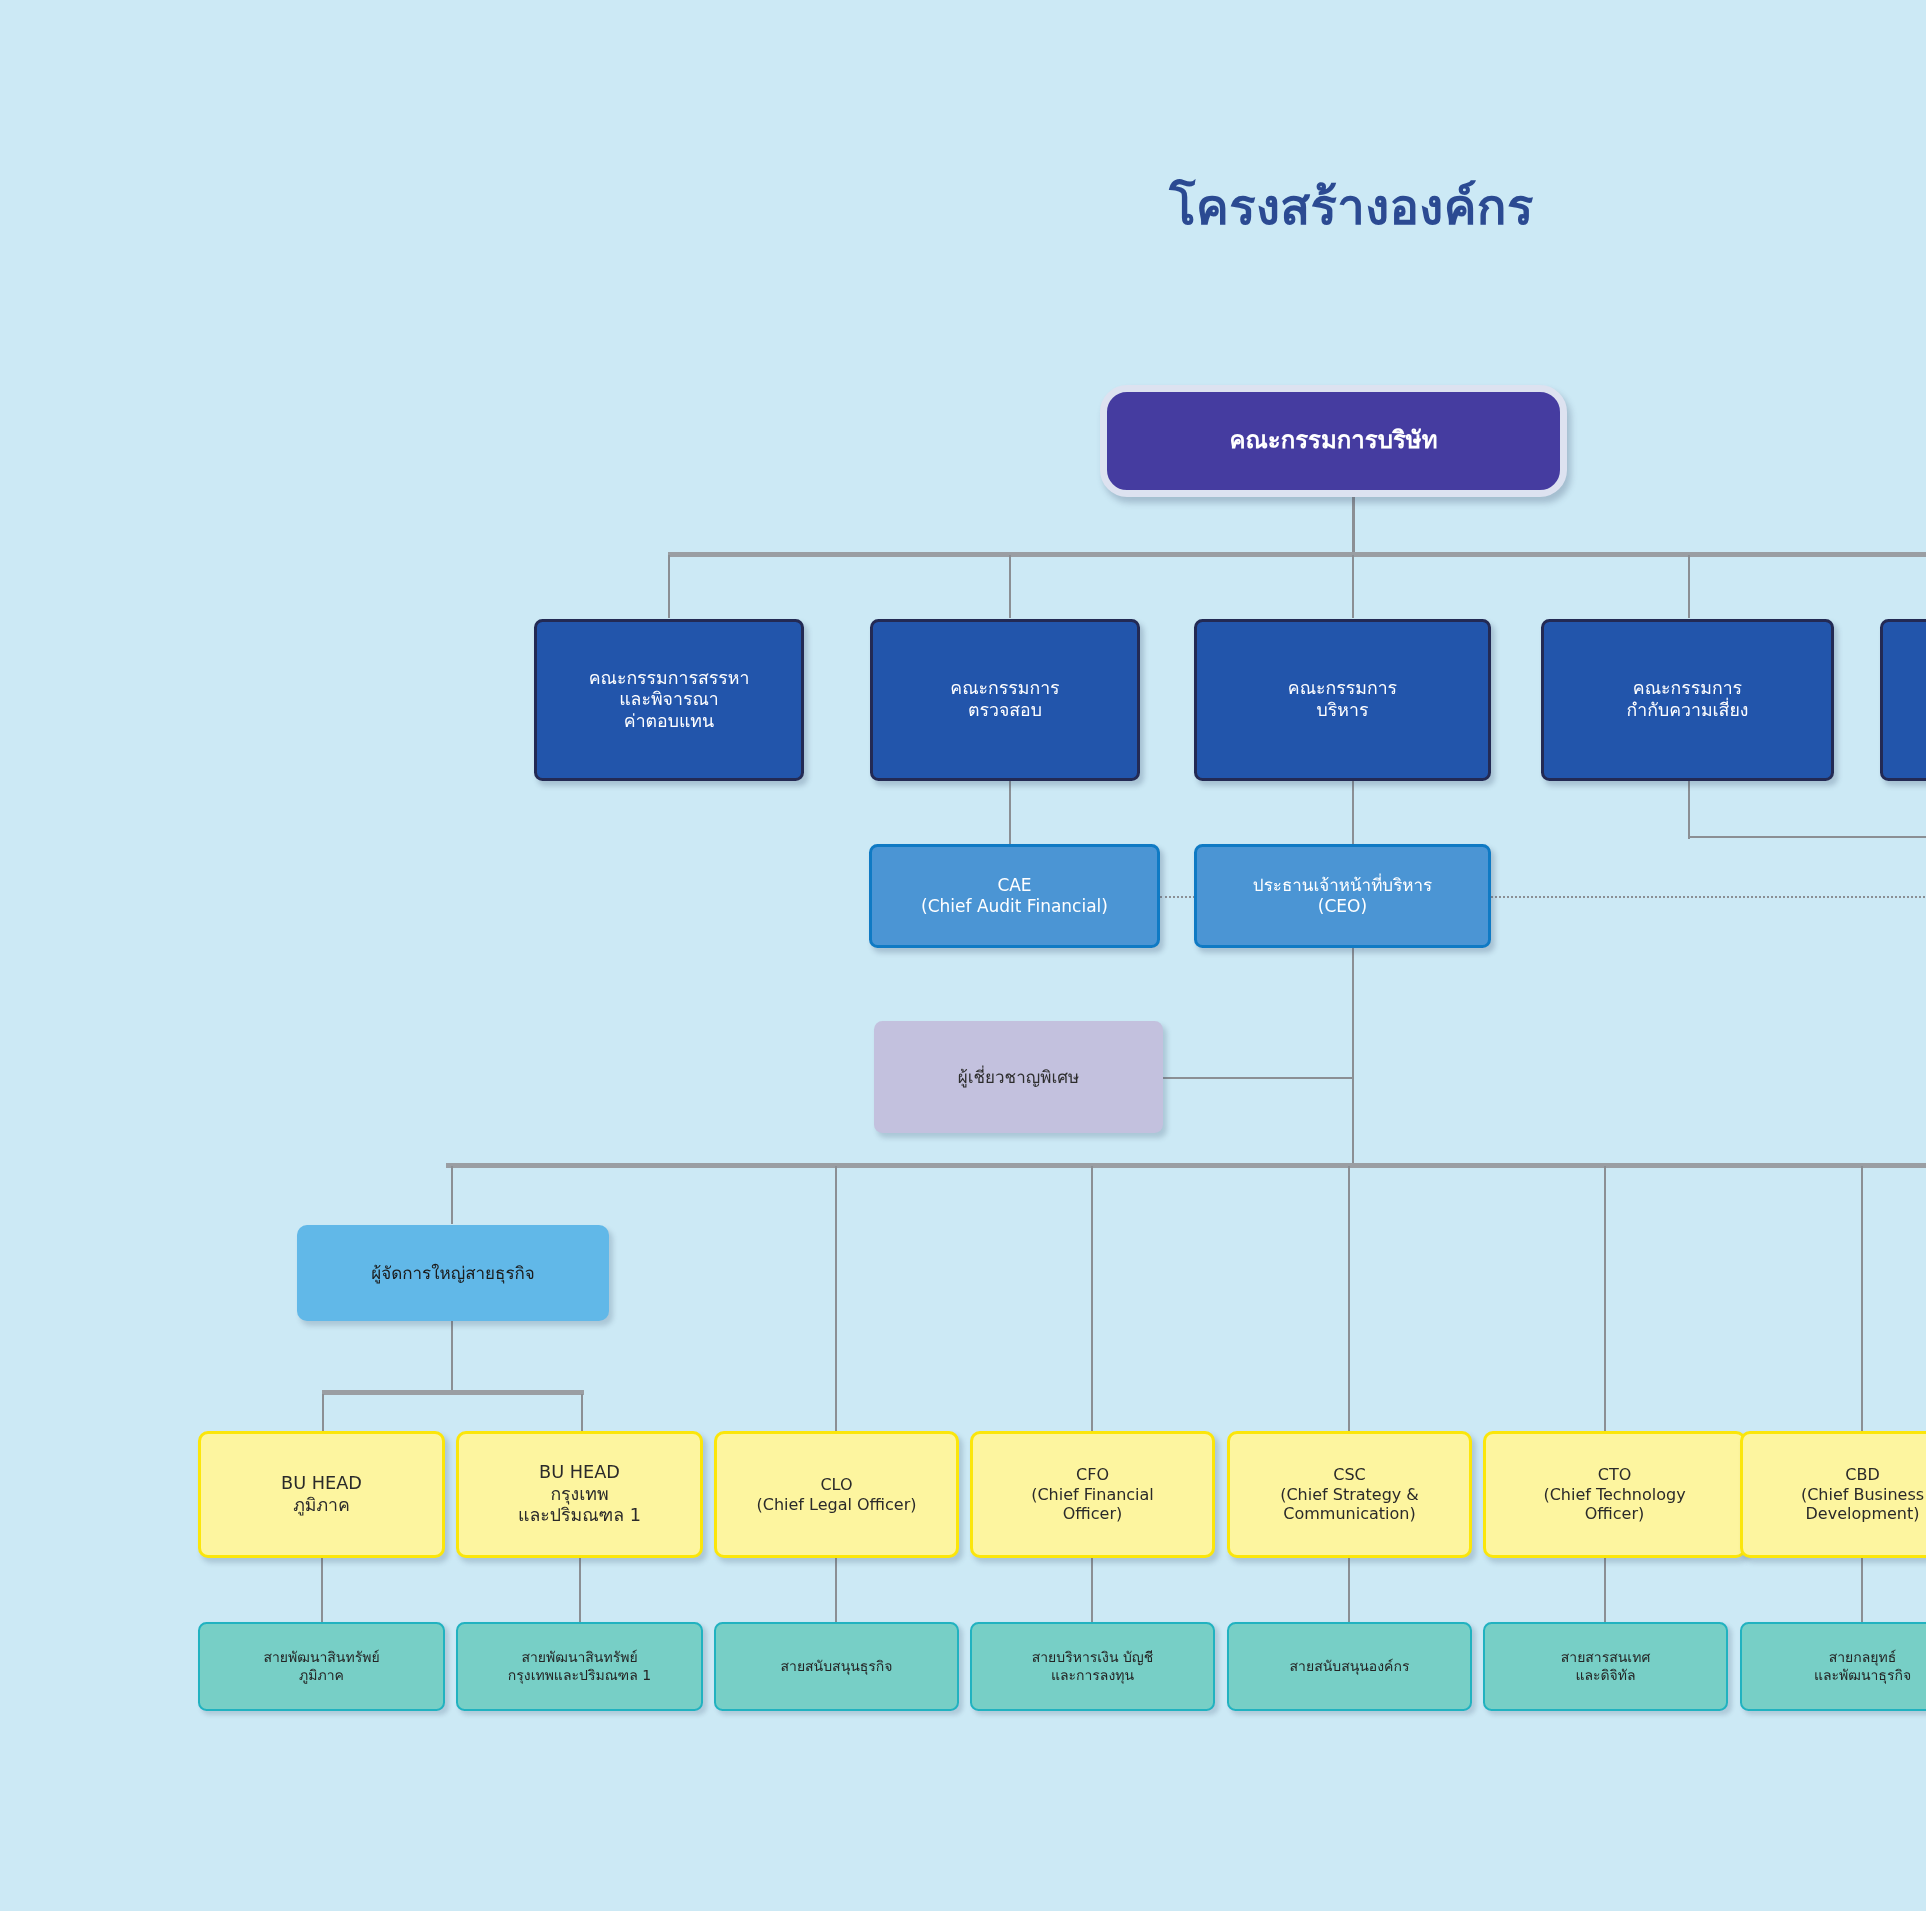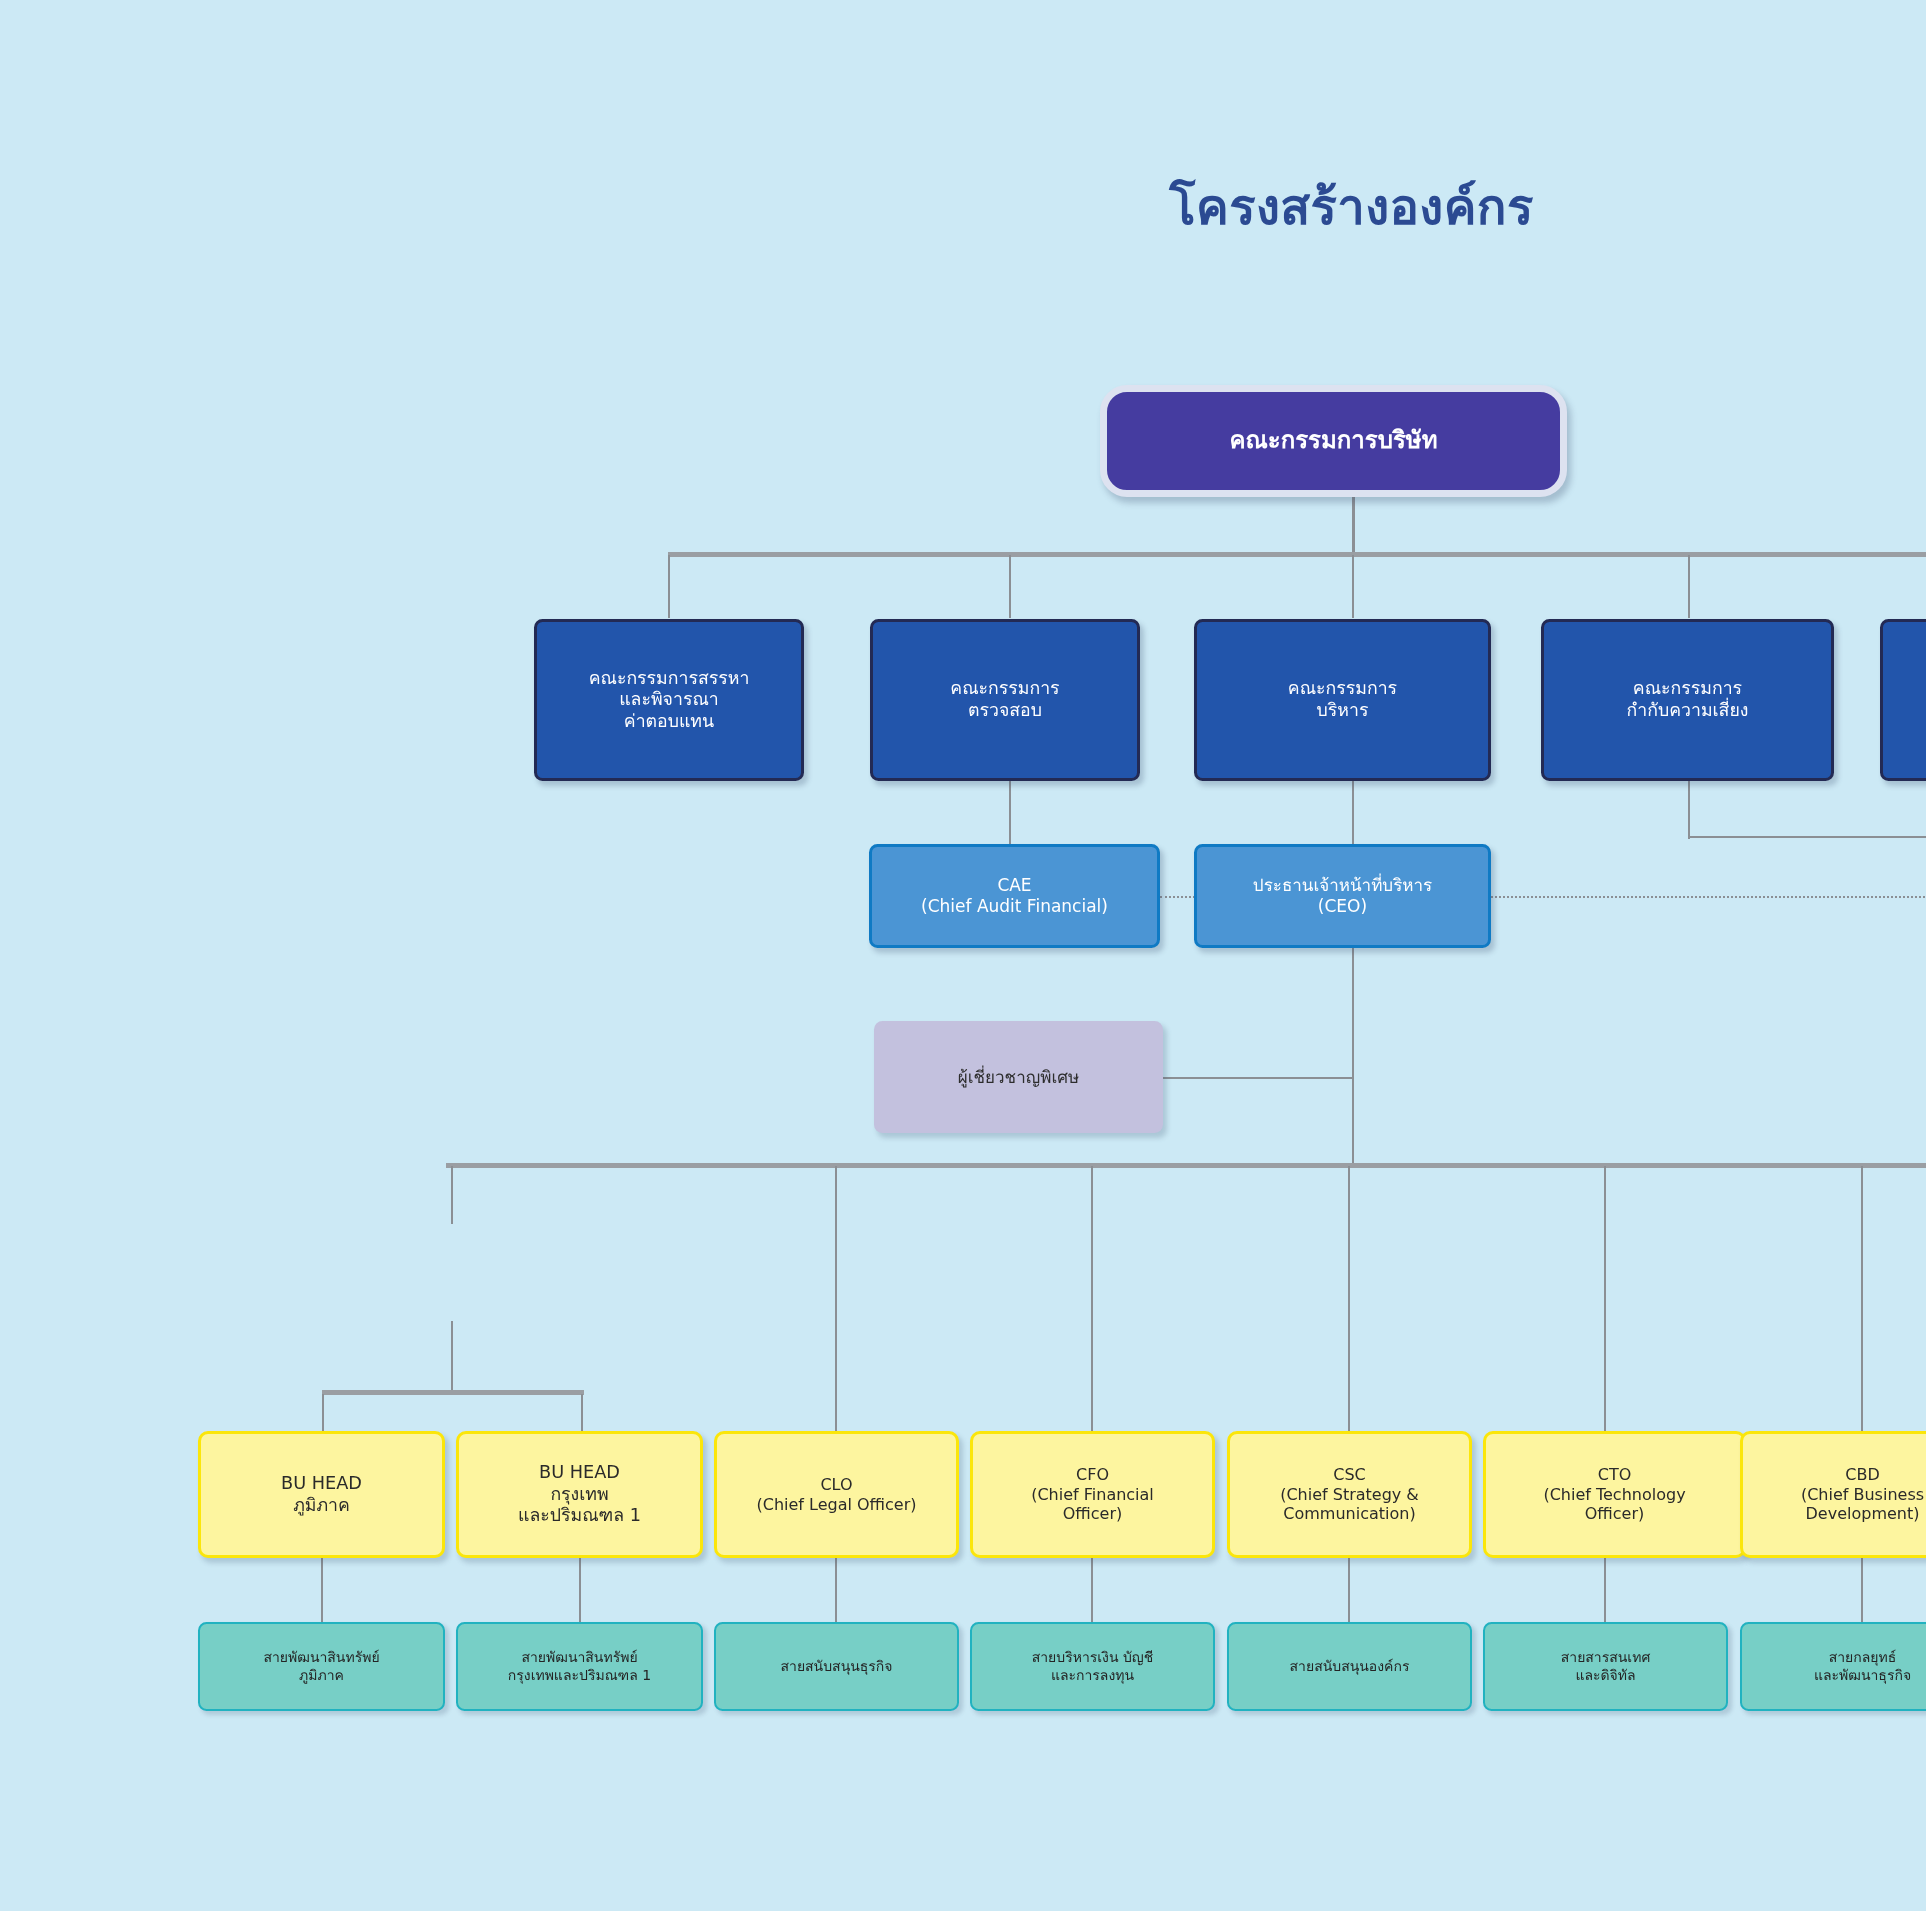--- a/index.html
+++ b/index.html
@@ -210,20 +210,23 @@
   <div class="ln thick" style="left:446px; top:1163px; width:1674px; height:5.4px;"></div>
 
   <div class="ln" style="left:451px; top:1166px; width:2.3px; height:58px;"></div>
 
   <div class="ln" style="left:835px; top:1166px; width:2.3px; height:266px;"></div>
   <div class="ln" style="left:1091px; top:1166px; width:2.3px; height:266px;"></div>
   <div class="ln" style="left:1348px; top:1166px; width:2.3px; height:266px;"></div>
   <div class="ln" style="left:1604px; top:1166px; width:2.3px; height:266px;"></div>
   <div class="ln" style="left:1861px; top:1166px; width:2.3px; height:266px;"></div>
 
+  <div class="node n-bugm" style="left:297px; top:1225px; width:312px; height:96px;">
+    <span class="lbl">ผู้จัดการใหญ่สายธุรกิจ</span>
+  </div>
 
   <div class="ln" style="left:451px; top:1321px; width:2.3px; height:71px;"></div>
   <div class="ln thick" style="left:322px; top:1390px; width:262px; height:5.4px;"></div>
   <div class="ln" style="left:322px; top:1394px; width:2.3px; height:39px;"></div>
   <div class="ln" style="left:581px; top:1394px; width:2.3px; height:39px;"></div>
 
   <div class="node n-clevel" style="left:198px; top:1431px; width:247px; height:127px; font-size:17.7px;">
     <span class="lbl">BU HEAD
 ภูมิภาค</span>
   </div>

